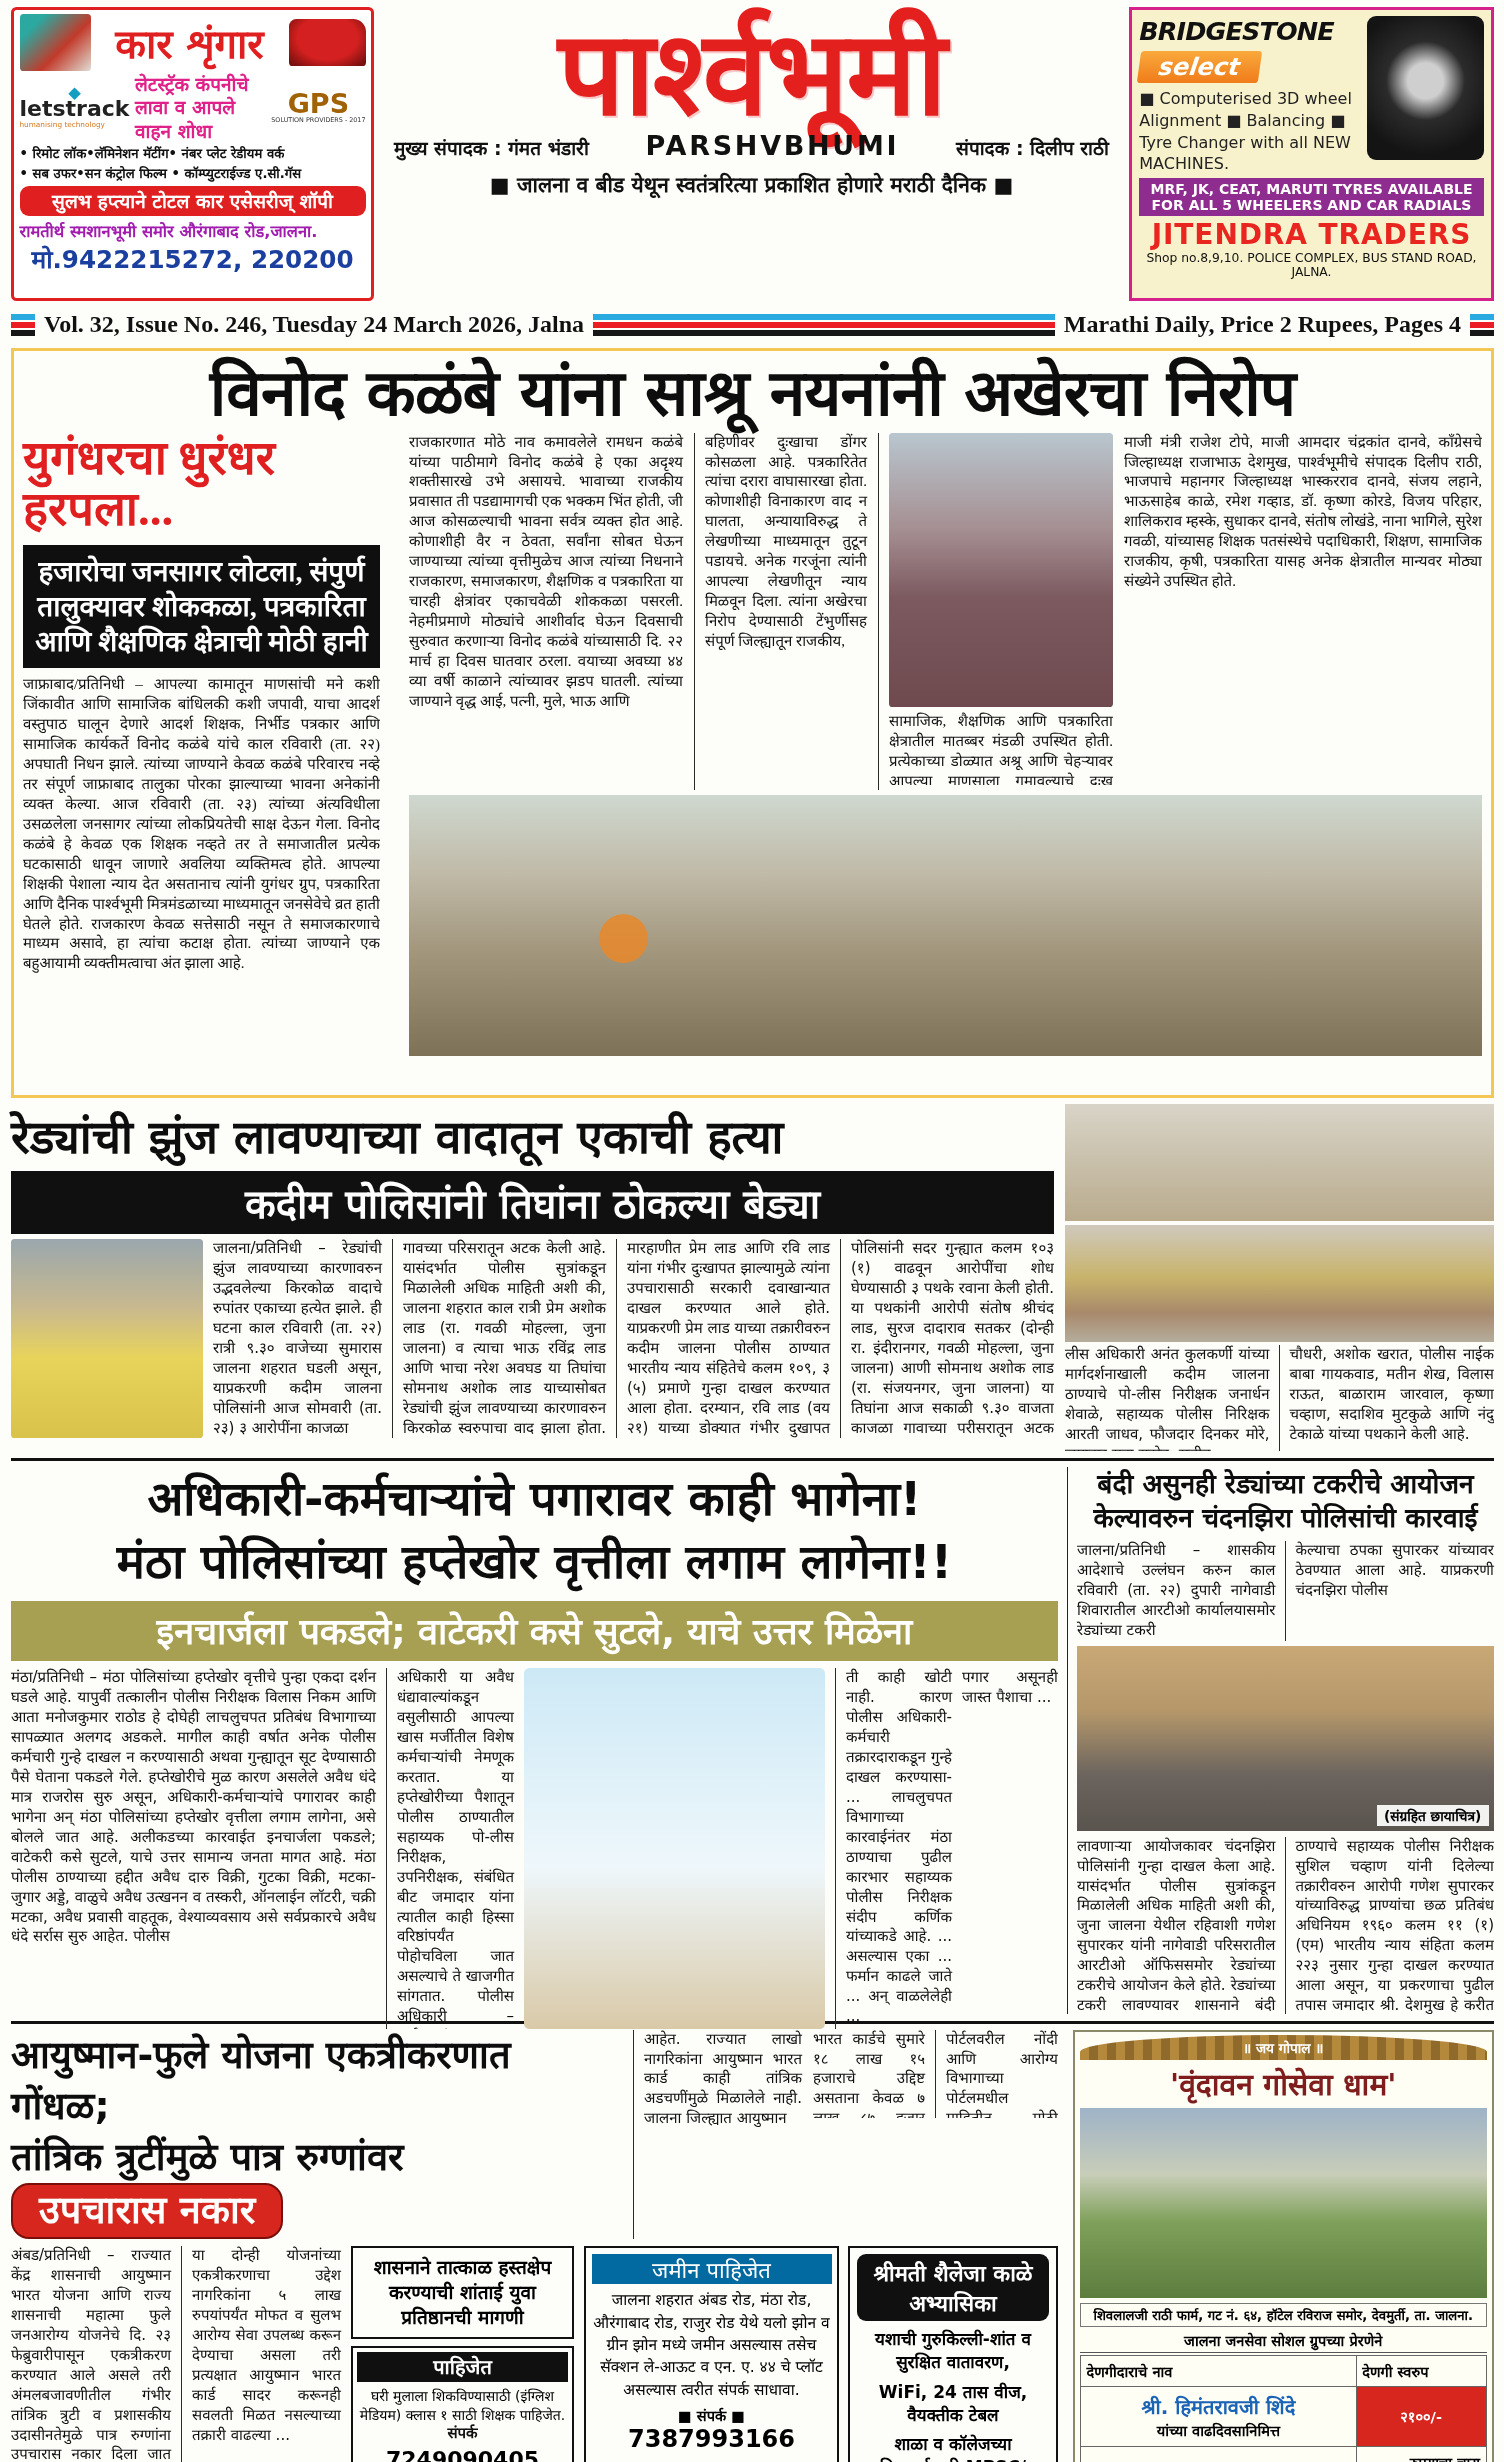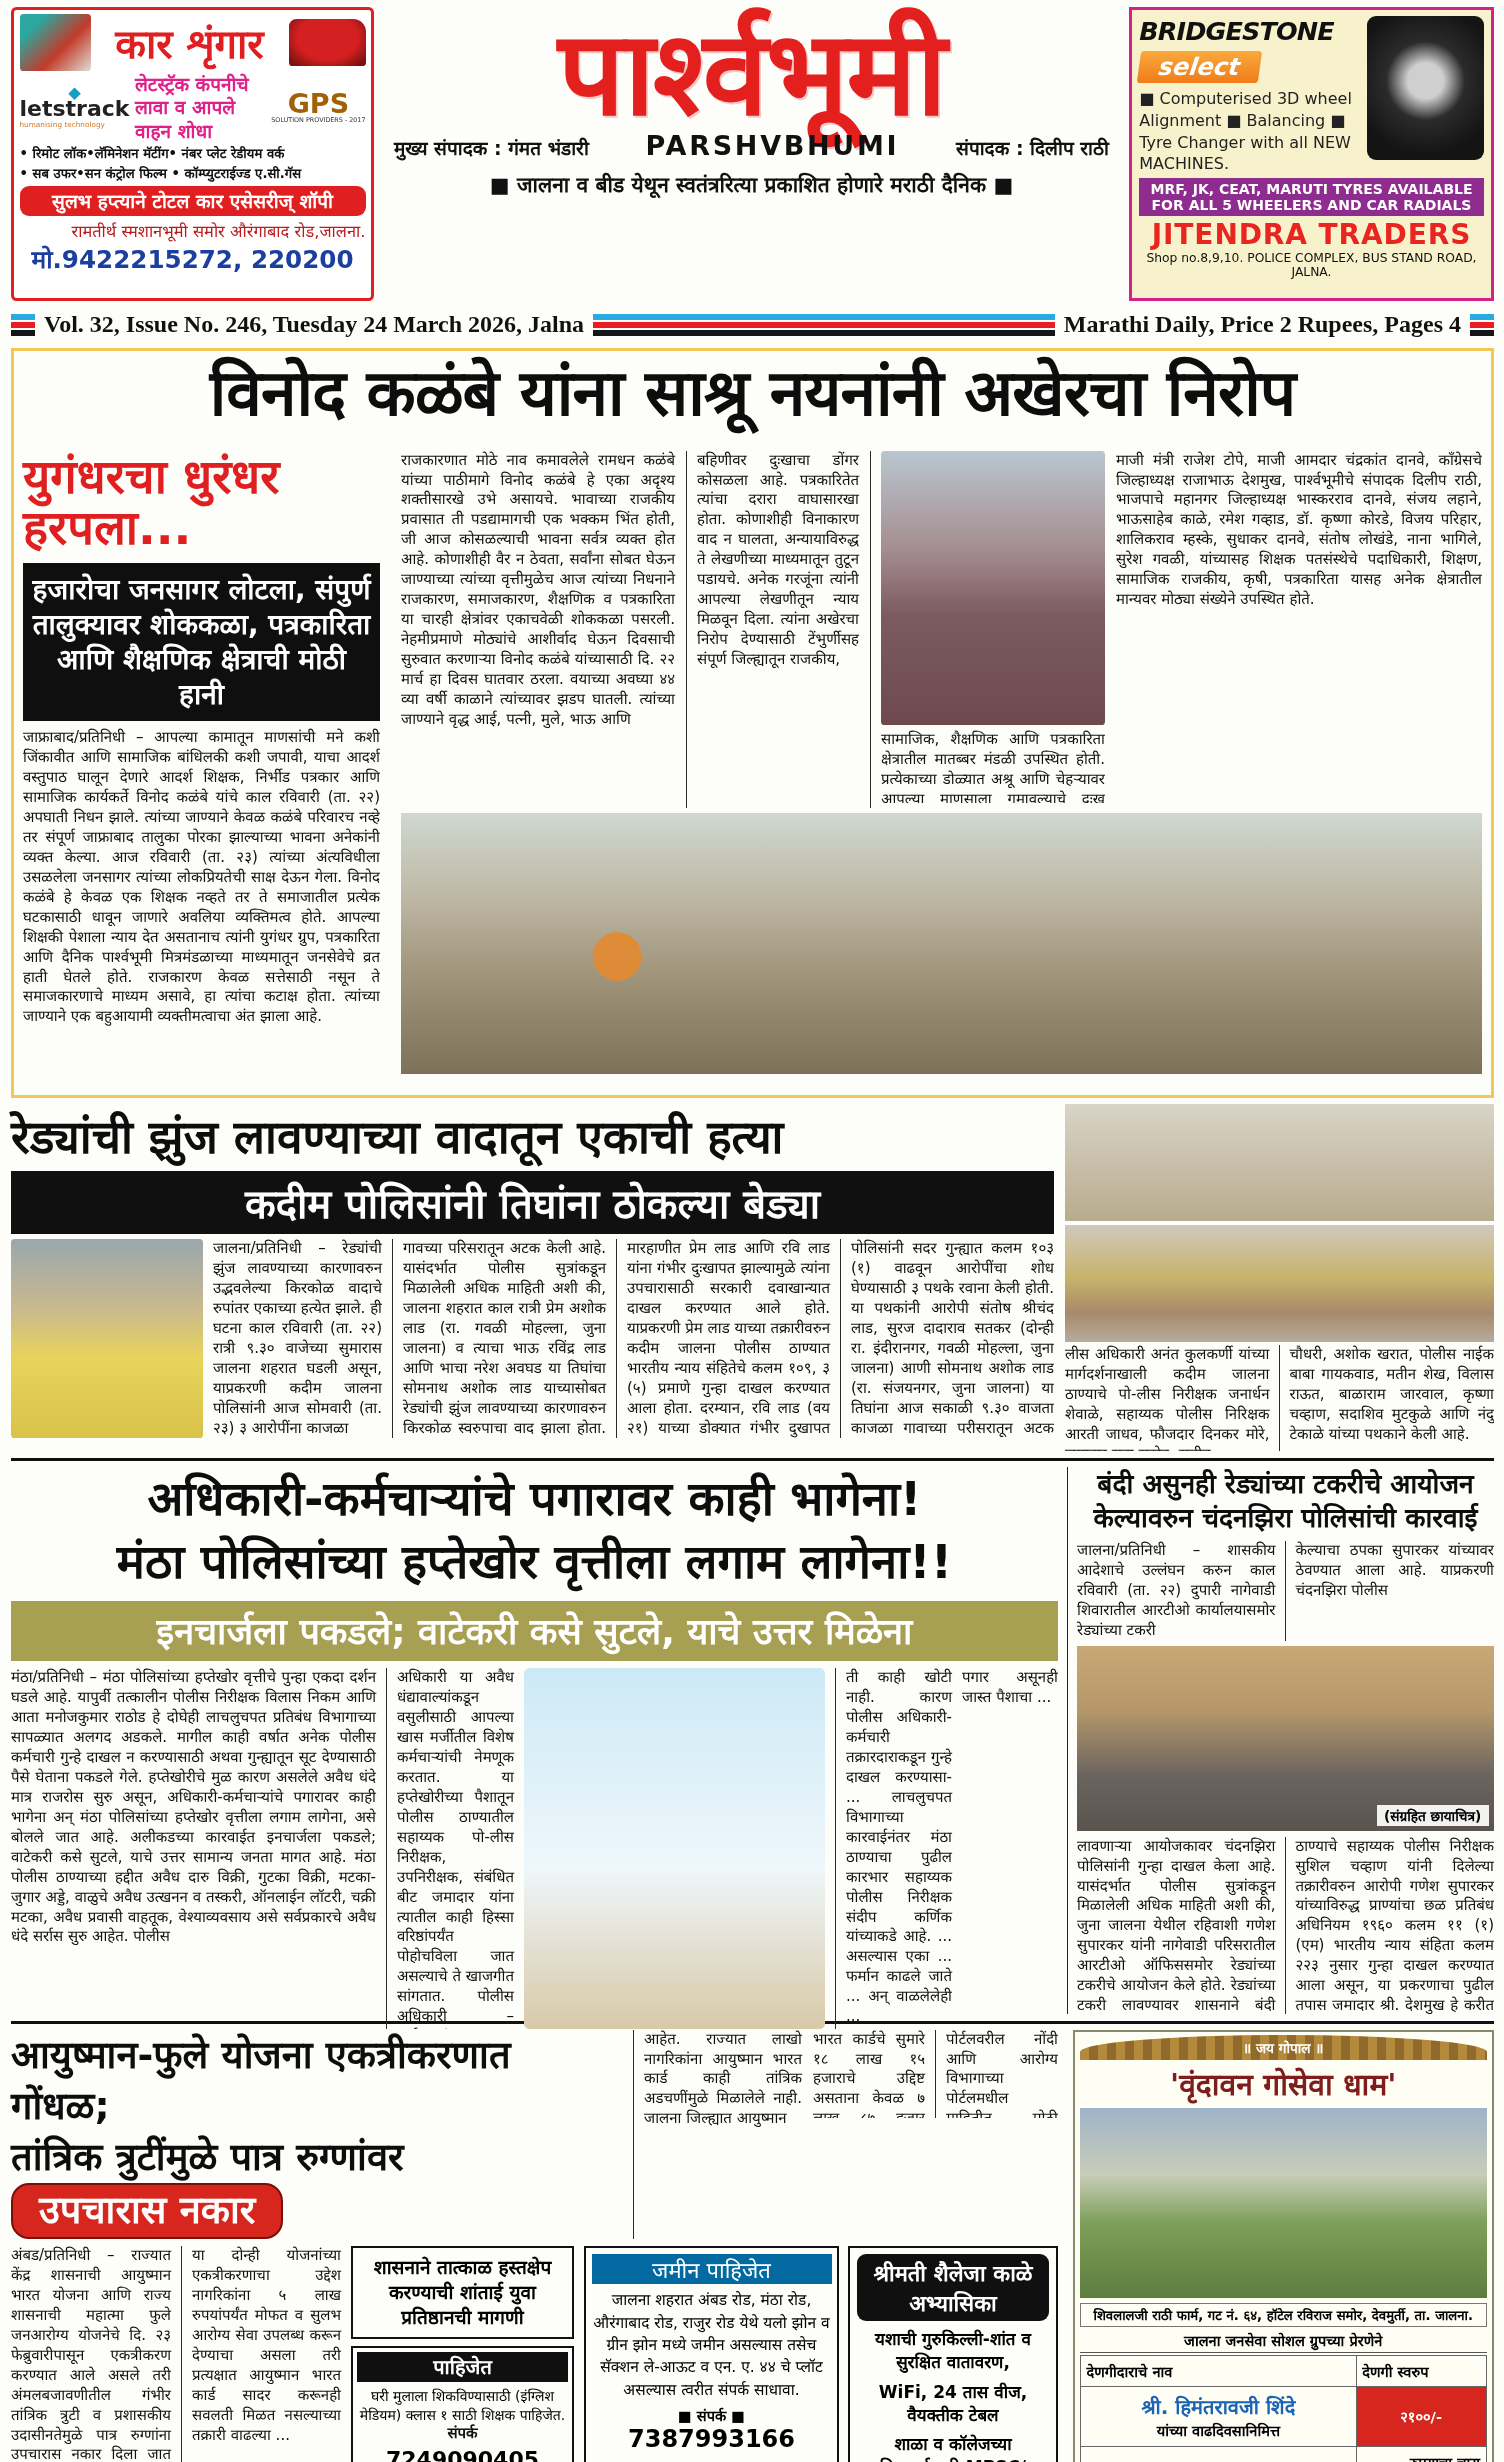--- a/index.html
+++ b/index.html
@@ -15,21 +15,21 @@
   .ac-title { flex:1; text-align:center; color:#e02020; font-weight:bold; font-size:40px; }
   .ac-mid { display:flex; align-items:center; gap:5.5px; margin-top:1.8px; }
   .lt-main { font-weight:bold; font-size:22px; color:#222; display:block; line-height:1; }
   .lt-sub { font-size:7.3px; color:#d4781e; display:block; }
   .lt-dot { color:#139ec2; font-size:16.4px; display:block; text-align:center; line-height:0.6; }
   .pink { color:#e0218a; font-weight:bold; font-size:19px; line-height:1.25; }
   .gps-big { font-weight:bold; font-size:27px; color:#a16207; line-height:0.9; }
   .gps-sub { font-size:6.4px; color:#333; }
   .ac-bullet { font-weight:bold; font-size:13.2px; color:#111; line-height:1.5; }
   .ac-band { background:#e02020; color:#fff; font-weight:bold; font-size:19px; text-align:center; border-radius:9px; padding:1.8px 0; margin-top:2.7px; }
-  .ac-addr { text-align:right; font-weight:normal; color:#b91c1c; font-size:16.4px; margin-top:2.7px; }
+  .ac-addr { text-align:left; font-weight:bold; color:#a21caf; font-size:16.4px; margin-top:2.7px; }
   .ac-phone { text-align:center; font-weight:bold; color:#1b3f9e; font-size:24.6px; }
 
   .masthead { flex:1; text-align:center; position:relative; padding-top:5.5px; }
   .mh-title { color:#e4201f; font-weight:bold; font-size:117px; line-height:1.05; letter-spacing:-1.8px; text-shadow:1.8px 1.8px 0 #f8c9c9; }
   .mh-row { display:flex; justify-content:space-between; align-items:flex-end; padding:0 11px; margin-top:-5.5px; }
   .mh-ed { font-size:19px; font-weight:bold; color:#111; }
   .mh-latin { font-size:27px; font-weight:bold; letter-spacing:2.7px; color:#111; }
   .mh-tag { font-size:21px; font-weight:bold; color:#111; margin-top:9px; }
 
   .ad-tyre { width:365px; border:3.6px solid #d4218c; background:#f8f2cc; padding:5.5px 7.3px; display:flex; flex-direction:column; }
@@ -49,21 +49,21 @@
   .stripes i { display:block; height:6.4px; }
   .st-c { background:#29abe2; } .st-r { background:#ec1c24; } .st-k { background:#161616; }
   .dl-txt { font-family:"Liberation Serif","DejaVu Serif",serif; font-weight:bold; font-size:24px; color:#111; white-space:nowrap; }
   .stripes.grow { flex:1; }
   .stripes.edge { width:24px; }
   .stripes.grow i { width:100%; }
 
   
   .s1 { border:3.6px solid #f4c654; margin-top:3.6px; height:750px; padding:5.5px 9px; }
   .s1-head { font-size:64px; font-weight:bold; color:#0d0d0d; text-align:center; white-space:nowrap; letter-spacing:-0.9px; line-height:1.15; }
-  .s1-body { display:flex; gap:21px; margin-top:20px; height:629px; }
+  .s1-body { display:flex; gap:29px; margin-top:2px; height:629px;font-family:Liberation Serif, serif; }
   .s1-left { width:357px; flex:none; }
   .deck-red { color:#e02020; font-weight:bold; font-size:47px; line-height:1.1; }
   .deck-box { background:#0f0f0f; color:#fff; font-weight:bold; font-size:28px; line-height:1.25; text-align:center; padding:9px 7.3px; margin:9px 0 7.3px; }
   .c { font-size:15px; line-height:1.33; text-align:justify; color:#101010; }
   .s1-right { flex:1; display:flex; flex-direction:column; min-width:0; }
   .s1-cols { display:flex; gap:11px; height:357px; overflow:hidden; }
   .s1-cols .c + .c, .vr { border-left:0.9px solid #2a2a2a; padding-left:10px; }
   .portrait-wrap { width:235px; flex:none; }
   .portrait { width:100%; height:274px; border-radius:3.6px; background:linear-gradient(180deg,#b9c6cf 0%,#a58f92 35%,#7c5a60 60%,#6e4a4e 100%); }
   .crowd { height:261px; margin-top:5.5px; background:radial-gradient(circle at 20% 55%, rgba(232,136,42,.85) 0 24px, transparent 24.6px), linear-gradient(180deg,#cfd8cf 0%,#c0baa8 30%,#a2967c 60%,#7d7257 100%); }

